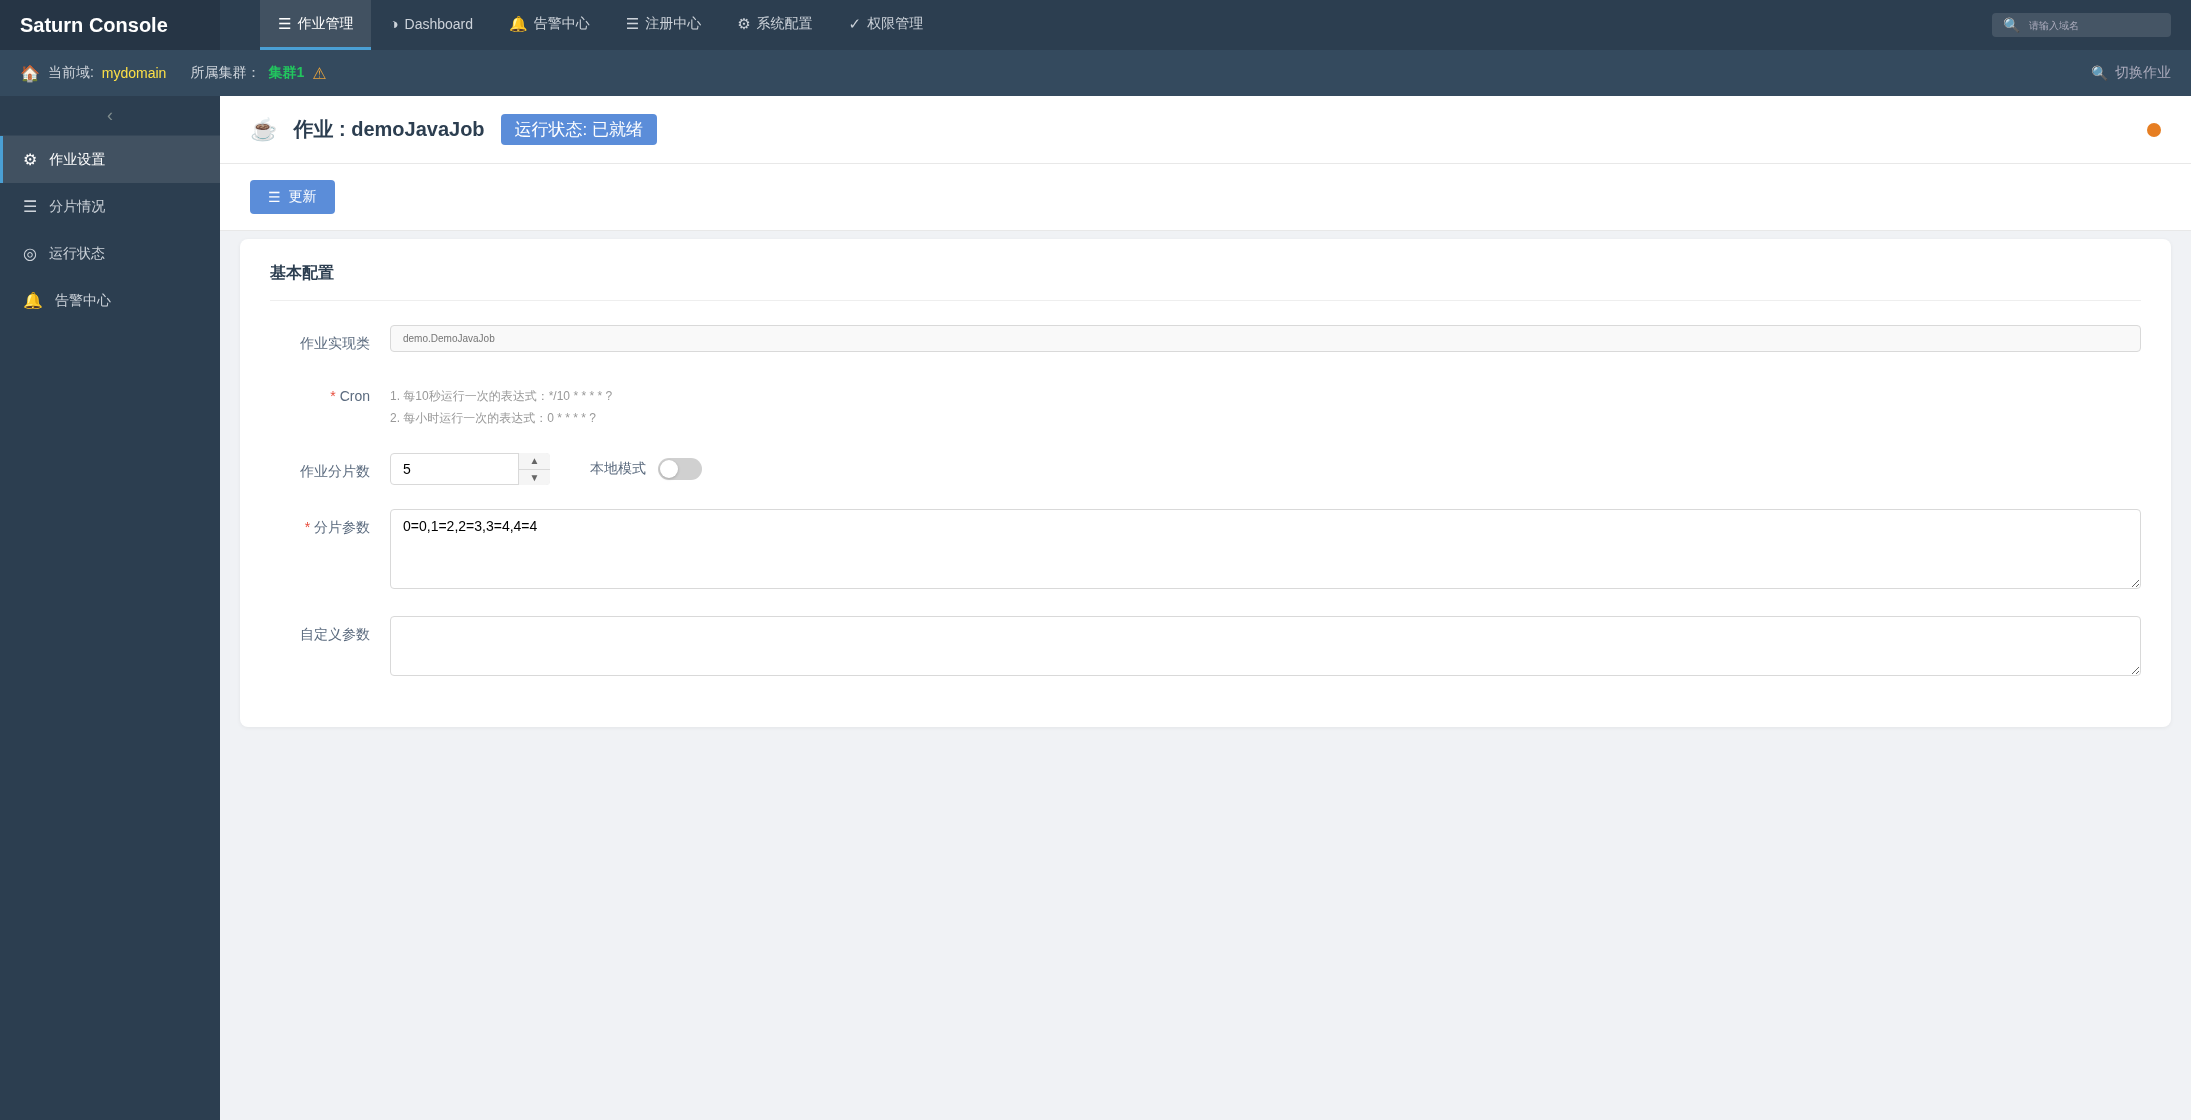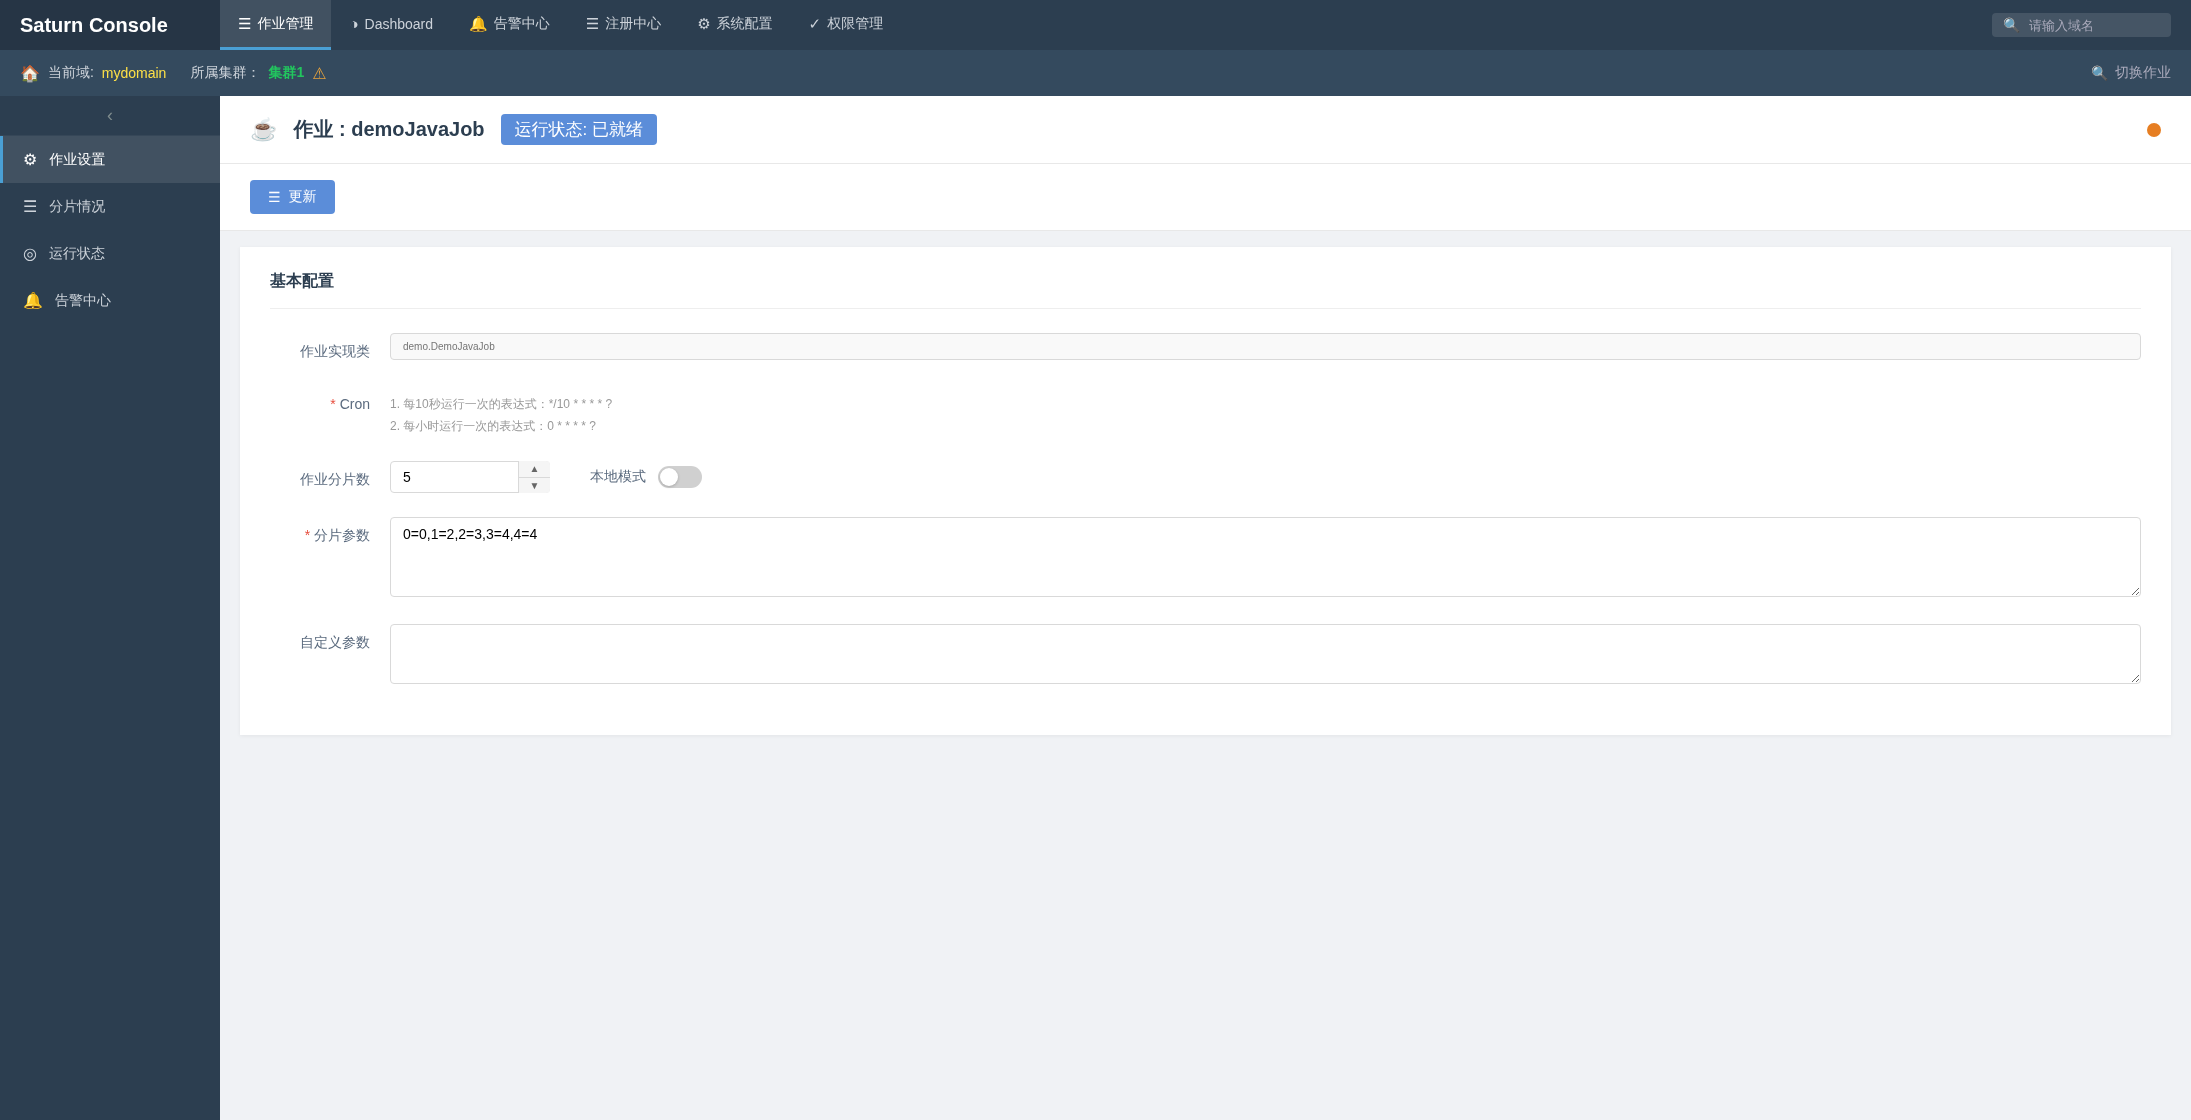--- a/index.html
+++ b/index.html
@@ -3,21 +3,21 @@
   <meta charset="utf-8">
   <style>
     * { margin: 0; padding: 0; box-sizing: border-box; }
     body { font-family: -apple-system, BlinkMacSystemFont, "PingFang SC", "Microsoft YaHei", sans-serif; font-size: 14px; background: #f0f2f5; }
 
     
     .top-nav {
       display: flex; align-items: center;
       background: #2c3e50; color: #fff;
       height: 50px; padding: 0;
-      position: fixed; top: 0; left: 0; right: 0; z-index: 100;
+      position: fixed; top: 0; left: 0; right: 0; z-index: 100; gap: 40px;
     }
     .top-nav .brand {
       width: 220px; min-width: 220px;
       font-size: 20px; font-weight: bold;
       color: #fff; padding: 0 20px;
       display: flex; align-items: center; height: 100%;
       background: #263545;
     }
     .top-nav .nav-tabs {
       display: flex; align-items: center; flex: 1; height: 100%;
@@ -39,21 +39,21 @@
       display: flex; align-items: center;
       background: rgba(255,255,255,0.12);
       border-radius: 4px;
       padding: 4px 12px;
       margin-right: 20px;
       color: #aab;
       gap: 8px;
     }
     .top-nav .search-area input {
       background: transparent; border: none; outline: none;
-      color: #fff; font-size: 13px; width: 130px;
+      color: #fff; font-size: 10px; width: 130px;
     }
     .top-nav .search-area input::placeholder { color: #aab; }
 
     
     .sub-nav {
       display: flex; align-items: center;
       background: #344a5e; color: #cdd3da;
       height: 46px; padding: 0 20px;
       position: fixed; top: 50px; left: 0; right: 0; z-index: 99;
       gap: 20px;
@@ -144,22 +144,22 @@
       display: inline-flex; align-items: center; gap: 8px;
       background: #5b8dd9; color: #fff;
       border: none; border-radius: 4px;
       padding: 8px 18px; font-size: 14px; cursor: pointer;
     }
 
     
     .form-area {
       padding: 24px 30px;
       background: #fff;
-      margin: 16px 20px;
-      border-radius: 0;
+      margin: 8px 20px;
+      border-radius: 8px;
       box-shadow: 0 1px 4px rgba(0,0,0,0.06);
     }
     .section-title {
       font-size: 16px; font-weight: 600;
       color: #2c3e50;
       padding-bottom: 16px;
       border-bottom: 1px solid #eee;
       margin-bottom: 24px;
     }
     .form-row {

